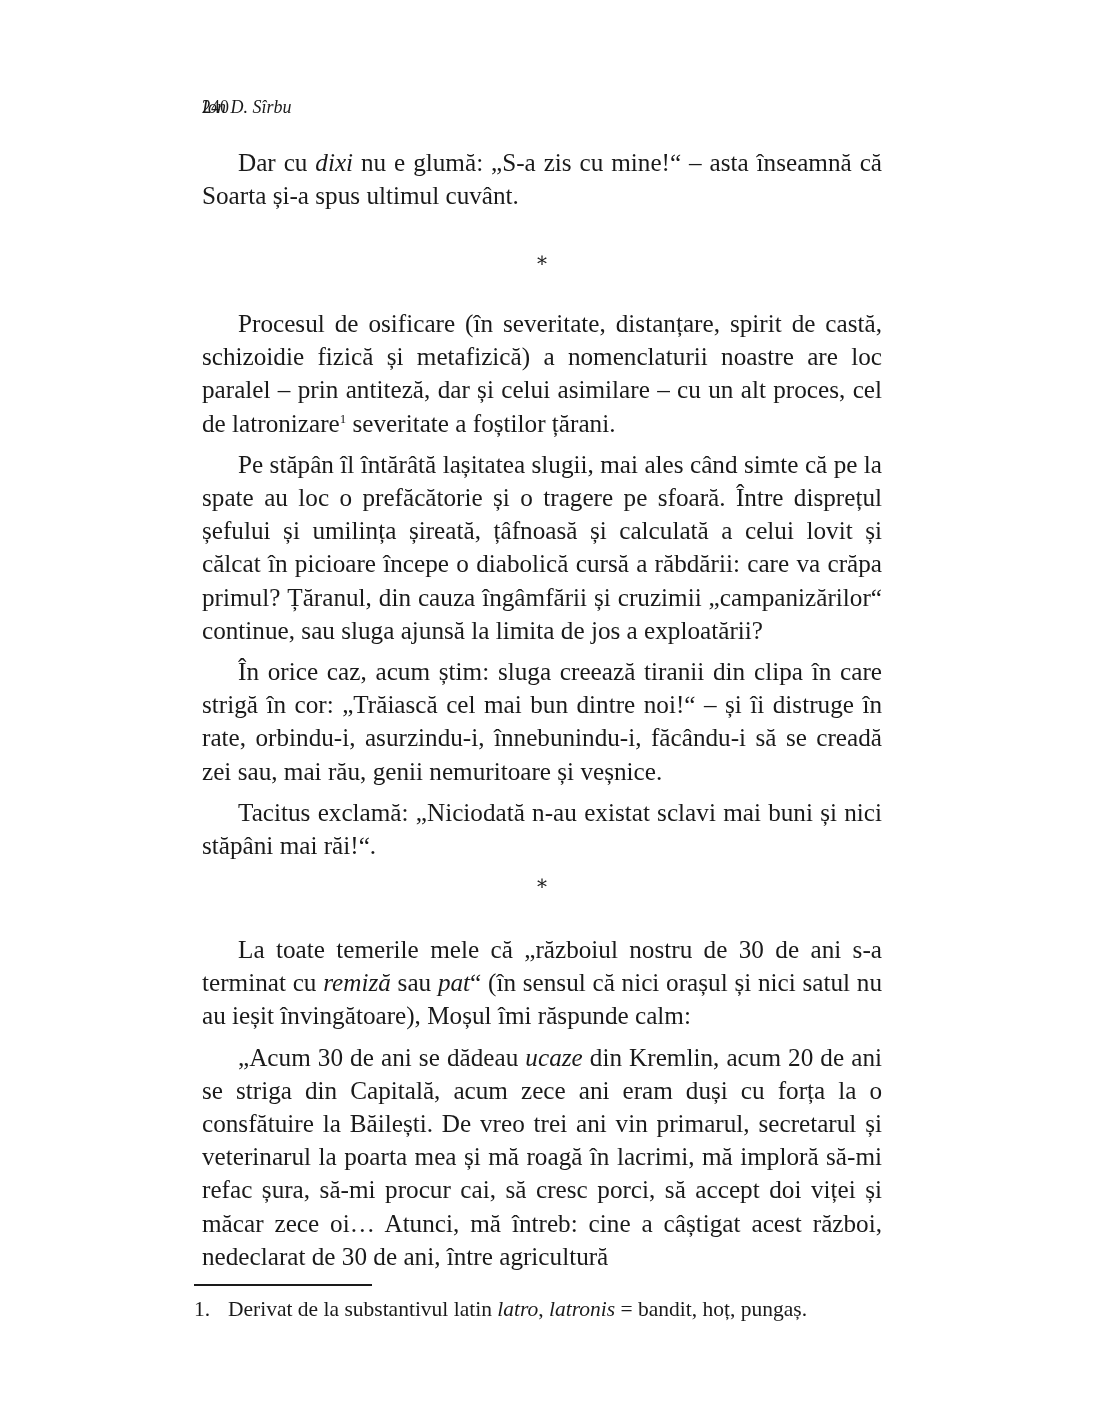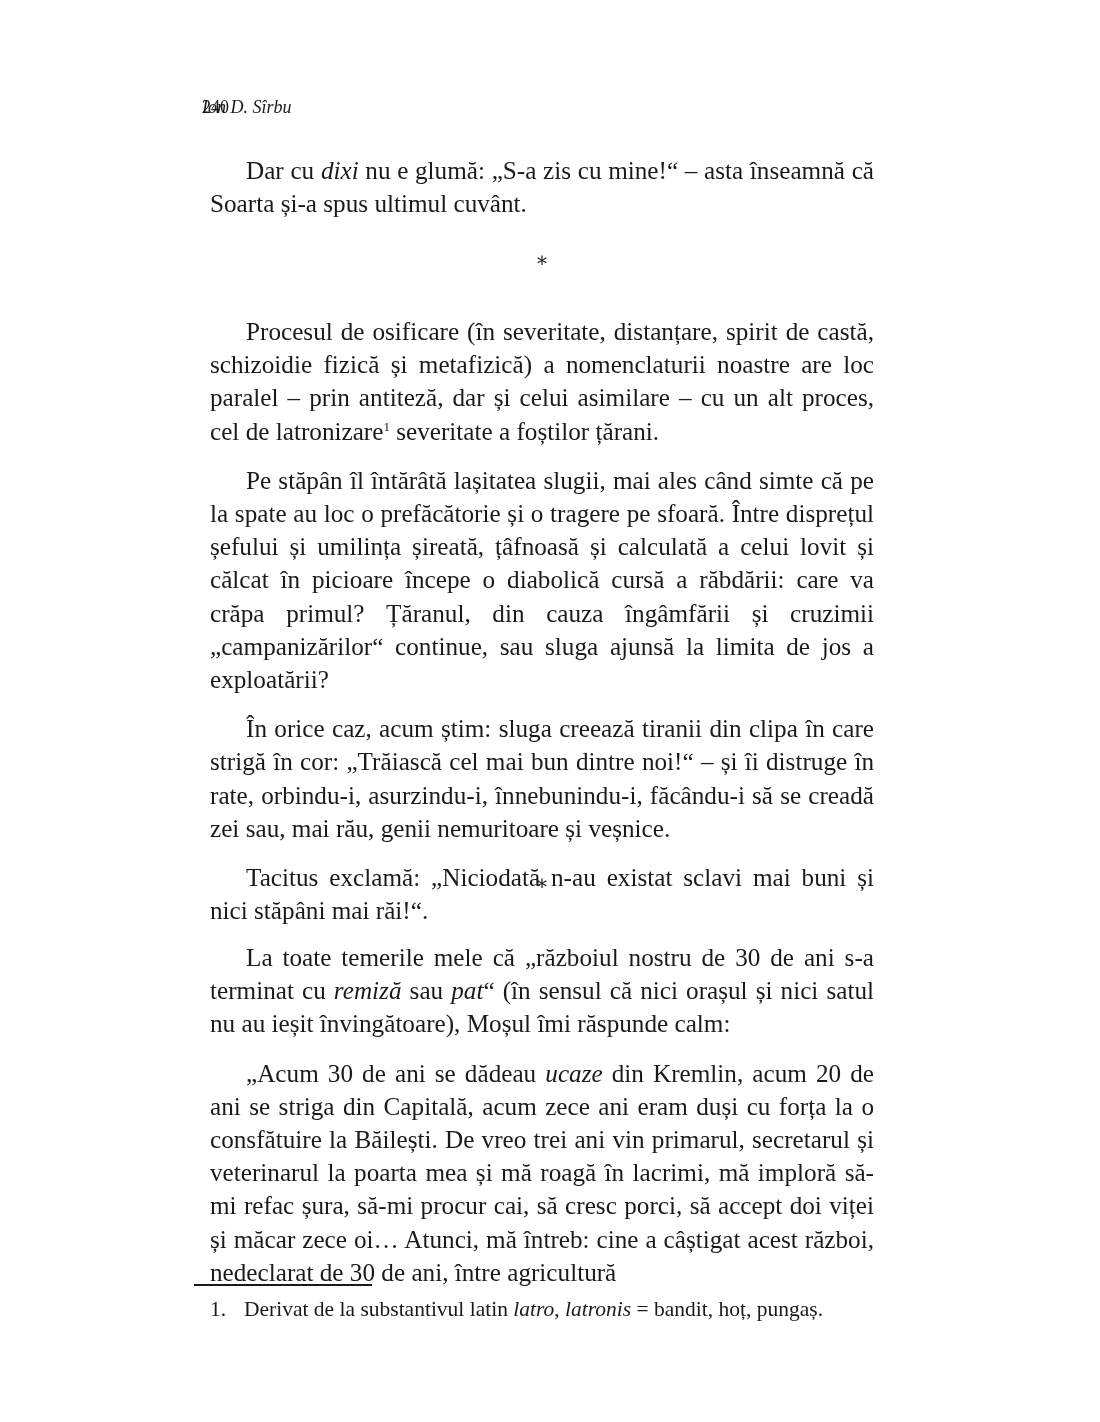--- a/index.html
+++ b/index.html
@@ -3,30 +3,30 @@
   <meta charset="utf-8">
   <style>
     html, body { margin: 0; padding: 0; background: #ffffff; }
     body { width: 1100px; height: 1422px; position: relative; overflow: hidden;
       font-family: "Liberation Serif", "DejaVu Serif", serif; color: #1a1a1a; }
     .page { position: absolute; left: 194px; top: 0; width: 696px; }
     .header { position: absolute; top: 86px; left: 8px; width: 696px; height: 30px; font-size: 18px; margin-top: 11px; }
     .page-number { position: absolute; left: 0; top: 0; }
     .running-title { position: absolute; left: 0; right: 0; text-align: left; font-style: italic; }
     .body { position: absolute; left: 0; width: 696px; font-size: 25.2px; line-height: 33.2px; }
-    .body p { margin: 16px; text-align: justify; text-indent: 36px; }
+    .body p { margin: 8px; text-align: justify; text-indent: 36px; }
     .section-1 { top: 138px; }
     .section-2 { top: 299px; }
     .section-3 { top: 925px; }
     .separator { position: absolute; left: 0; width: 696px; text-align: center; font-size: 20px; }
     .sep-1 { top: 245px; }
     .sep-2 { top: 868px; }
     sup { font-size: 13px; vertical-align: super; line-height: 0; }
     .fn-rule { position: absolute; left: 0; top: 1284px; width: 178px; height: 0; border-top: 2px solid #1a1a1a; }
-    .footnote { position: absolute; left: 16px; top: 1295px; width: 696px; font-size: 21.5px; line-height: 28px; white-space: nowrap; }
+    .footnote { position: absolute; left: 0; top: 1295px; width: 696px; font-size: 21.5px; line-height: 28px; white-space: nowrap; }
     .fn-num { display: inline-block; width: 34px; }
     em { font-style: italic; }
   </style>
 </head>
 <body>
 
 <div class="page">
 
   <div class="header">
     <span class="page-number">240</span>

